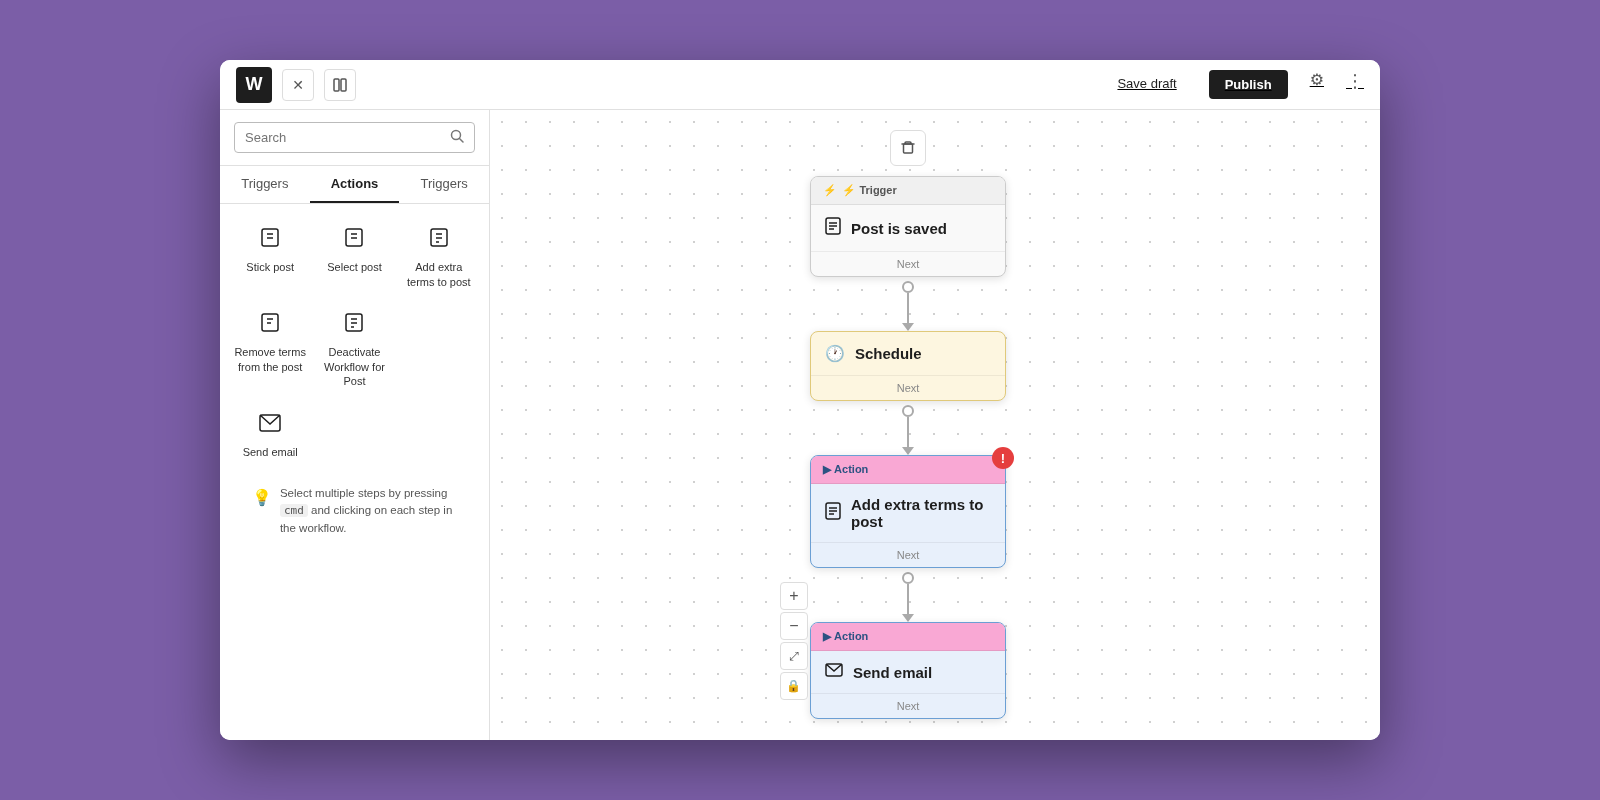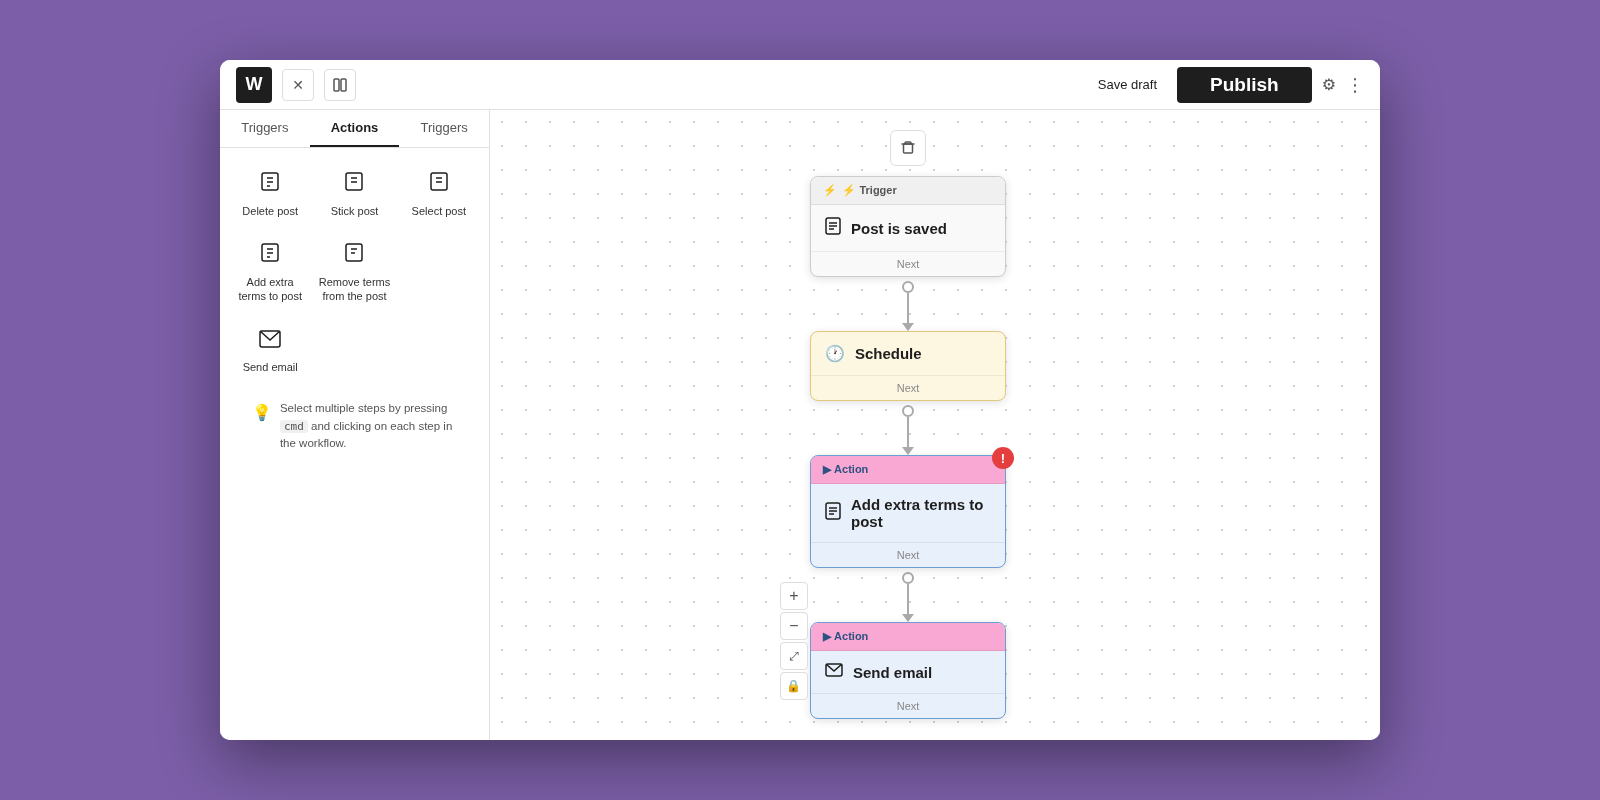--- a/index.html
+++ b/index.html
@@ -54,39 +54,40 @@
       display: flex;
       align-items: center;
       justify-content: center;
       cursor: pointer;
       font-size: 14px;
       color: #555;
     }
     .top-bar-right {
       margin-left: auto;
       display: flex;
-      align-items: center;
-      gap: 10px;
+      align-items: flex-start;
+      gap: 22px;
+      text-decoration: underline;
     }
     .save-draft-btn {
       background: none;
       border: none;
       cursor: pointer;
       color: #1e1e1e;
       font-size: 13px;
       font-weight: 500;
       padding: 6px 10px;
     }
     .publish-btn {
       background: #1e1e1e;
       color: #fff;
       border: none;
       border-radius: 4px;
-      padding: 7px 33px;
-      font-size: 19px;
+      padding: 7px 16px;
+      font-size: 13px;
       font-weight: 600;
       cursor: pointer;
     }
     .top-bar-gear {
       font-size: 16px;
       color: #555;
       cursor: pointer;
     }
     .top-bar-dots {
       font-size: 18px;
@@ -367,44 +368,44 @@
       <button class="save-draft-btn">Save draft</button>
       <button class="publish-btn">Publish</button>
       <span class="top-bar-gear">⚙</span>
       <span class="top-bar-dots">⋮</span>
     </div>
   </div>
 
   <div class="main-content">
 
     <div class="sidebar">
+      <div class="search-bar">
+        <div class="search-input-wrap">
+          <input type="text" placeholder="Search" style="">
+          <span class="search-icon-svg">
+            <svg width="14" height="14" viewBox="0 0 14 14" fill="none">
+              <circle cx="6" cy="6" r="4.5" stroke="#777" stroke-width="1.5"></circle>
+              <line x1="9.5" y1="9.5" x2="13" y2="13" stroke="#777" stroke-width="1.5" stroke-linecap="round"></line>
+            </svg>
+          </span>
+        </div>
+      </div>
       <div class="tabs-row">
         <div class="tab">Triggers</div>
         <div class="tab active">Actions</div>
         <div class="tab">Triggers</div>
       </div>
       <div class="sidebar-scroll">
         <div class="action-grid">
           <div class="action-item">
             <span class="action-icon">
               <svg width="20" height="22" viewBox="0 0 20 22" fill="none">
                   <rect x="2" y="3" width="16" height="17" rx="2" stroke="#1e1e1e" stroke-width="1.5"></rect>
                   <line x1="7" y1="8" x2="13" y2="8" stroke="#1e1e1e" stroke-width="1.5"></line>
                   <line x1="7" y1="12" x2="13" y2="12" stroke="#1e1e1e" stroke-width="1.5"></line>
-                  <line x1="7" y1="16" x2="10" y2="16" stroke="#1e1e1e" stroke-width="1.5"></line>
-                </svg>
-            </span>
-            <span>Delete post</span>
-          </div>
-          <div class="action-item">
-            <span class="action-icon">
-              <svg width="20" height="22" viewBox="0 0 20 22" fill="none">
-                  <rect x="2" y="3" width="16" height="17" rx="2" stroke="#1e1e1e" stroke-width="1.5"></rect>
-                  <line x1="7" y1="8" x2="13" y2="8" stroke="#1e1e1e" stroke-width="1.5"></line>
-                  <line x1="7" y1="12" x2="13" y2="12" stroke="#1e1e1e" stroke-width="1.5"></line>
                 </svg>
             </span>
             <span>Stick post</span>
           </div>
           <div class="action-item">
             <span class="action-icon">
               <svg width="20" height="22" viewBox="0 0 20 22" fill="none">
                   <rect x="2" y="3" width="16" height="17" rx="2" stroke="#1e1e1e" stroke-width="1.5"></rect>
                   <line x1="7" y1="8" x2="13" y2="8" stroke="#1e1e1e" stroke-width="1.5"></line>
                   <line x1="7" y1="12" x2="13" y2="12" stroke="#1e1e1e" stroke-width="1.5"></line>
@@ -425,20 +426,31 @@
           </div>
           <div class="action-item">
             <span class="action-icon">
               <svg width="20" height="22" viewBox="0 0 20 22" fill="none">
                   <rect x="2" y="3" width="16" height="17" rx="2" stroke="#1e1e1e" stroke-width="1.5"></rect>
                   <line x1="7" y1="8" x2="13" y2="8" stroke="#1e1e1e" stroke-width="1.5"></line>
                   <line x1="7" y1="12" x2="11" y2="12" stroke="#1e1e1e" stroke-width="1.5"></line>
                 </svg>
             </span>
             <span>Remove terms from the post</span>
+          </div>
+          <div class="action-item">
+            <span class="action-icon">
+              <svg width="20" height="22" viewBox="0 0 20 22" fill="none">
+                  <rect x="2" y="3" width="16" height="17" rx="2" stroke="#1e1e1e" stroke-width="1.5"></rect>
+                  <line x1="7" y1="8" x2="13" y2="8" stroke="#1e1e1e" stroke-width="1.5"></line>
+                  <line x1="7" y1="12" x2="13" y2="12" stroke="#1e1e1e" stroke-width="1.5"></line>
+                  <line x1="7" y1="16" x2="10" y2="16" stroke="#1e1e1e" stroke-width="1.5"></line>
+                </svg>
+            </span>
+            <span>Deactivate Workflow for Post</span>
           </div>
         </div>
         <div class="action-grid">
           <div class="action-item">
             <span class="action-icon">
               <svg width="22" height="18" viewBox="0 0 22 18" fill="none">
                   <rect x="1" y="1" width="20" height="16" rx="2" stroke="#1e1e1e" stroke-width="1.5"></rect>
                   <polyline points="1,1 11,10 21,1" stroke="#1e1e1e" stroke-width="1.5" fill="none"></polyline>
                 </svg>
             </span>

